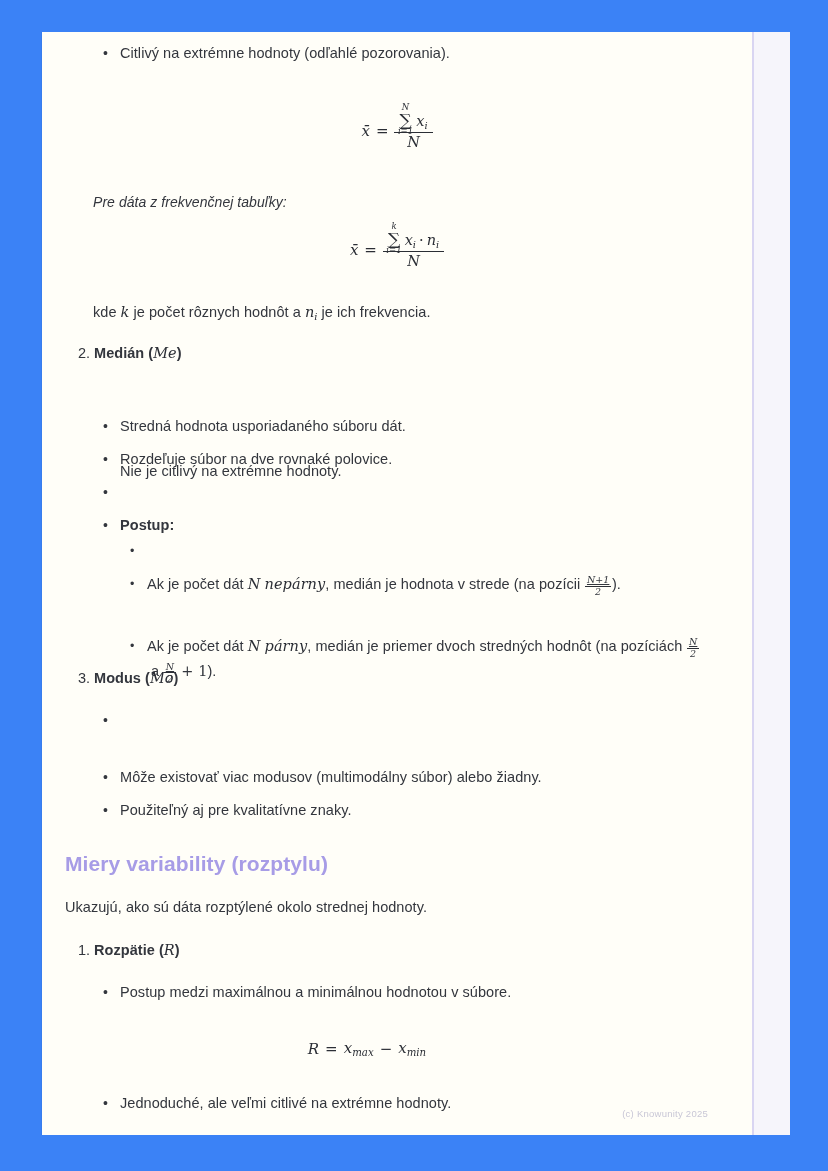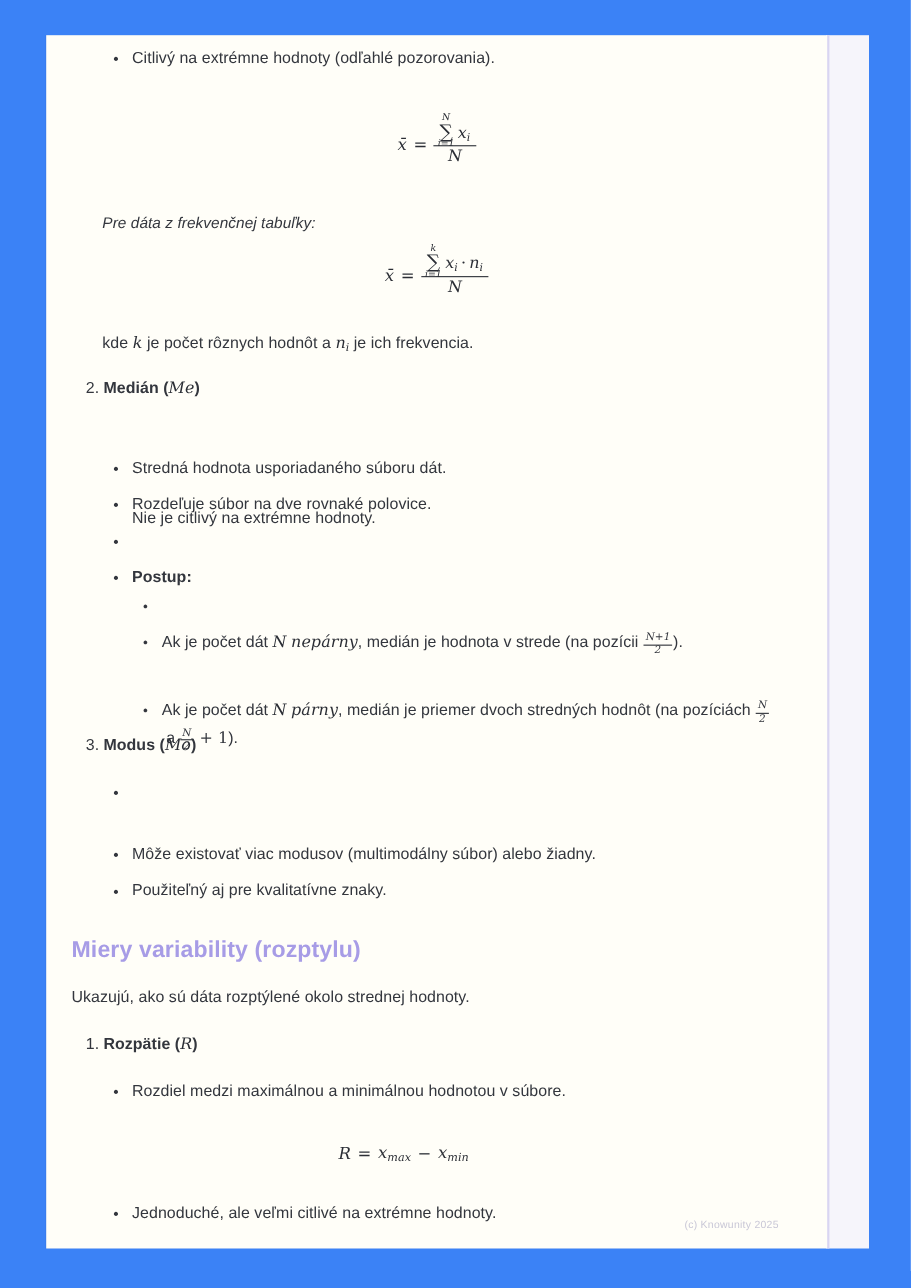--- a/index.html
+++ b/index.html
@@ -162,20 +162,21 @@
     line-height: 1.1;
     font-family: "DejaVu Serif", "Liberation Serif", serif;
     font-style: italic;
     margin: 0 1px;
   }
   .ifrac > .nume {
     display: block;
     font-size: 9.5px;
     border-bottom: 0.9px solid #2b2e35;
     padding: 0 1.5px;
+    text-decoration: underline;
   }
   .ifrac > .deno {
     display: block;
     font-size: 9.5px;
     padding-top: 0.5px;
   }
 
   .sum {
     font-family: "DejaVu Serif", "Liberation Serif", serif;
     font-style: normal;
@@ -278,21 +279,21 @@
       <div class="txt" style="left:78px; top:767px;">Použiteľný aj pre kvalitatívne znaky.</div>
 
       <div class="sec-heading" style="left:23px; top:818px;">Miery variability (rozptylu)</div>
 
       <div class="txt" style="left:23px; top:864px;">Ukazujú, ako sú dáta rozptýlené okolo strednej hodnoty.</div>
 
       <div class="num-marker" style="left:36px; top:907px;">1.</div>
       <div class="txt" style="left:52px; top:907px;"><b>Rozpätie&nbsp;(<span class="math" style="font-weight:400;">R</span>)</b></div>
 
       <div class="bullet" style="left:61px; top:949px;"></div>
-      <div class="txt" style="left:78px; top:949px;">Rozdiel medzi maximálnou a minimálnou hodnotou v súbore.</div>
+      <div class="txt" style="left:78px; top:949px;">Postup medzi maximálnou a minimálnou hodnotou v súbore.</div>
 
       <div class="formula-block" style="left:-30px; top:1006px;">
         <span class="fx">R</span><span class="eq">=</span><span class="fx">x<span class="sub">max</span></span><span class="eq">−</span><span class="fx">x<span class="sub">min</span></span>
       </div>
 
       <div class="bullet" style="left:61px; top:1060px;"></div>
       <div class="txt" style="left:78px; top:1060px;">Jednoduché, ale veľmi citlivé na extrémne hodnoty.</div>
 
       <div class="watermark">(c) Knowunity 2025</div>
 

